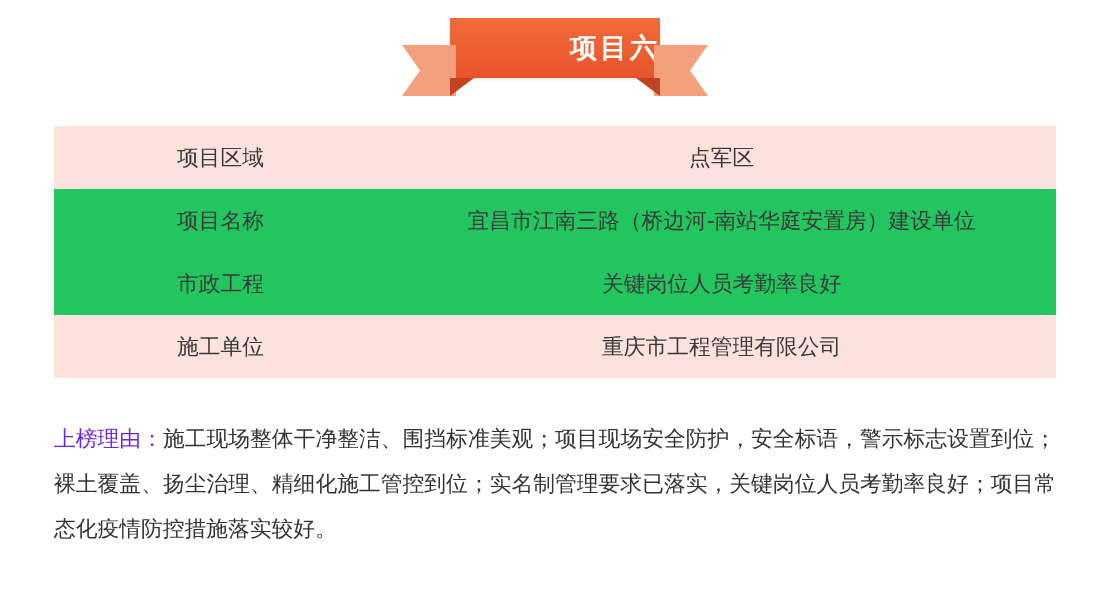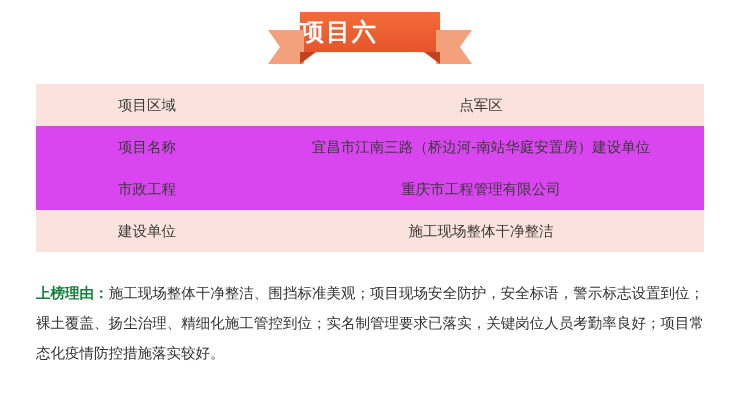--- a/index.html
+++ b/index.html
@@ -30,26 +30,26 @@
     display: flex;
     align-items: flex-start;
     justify-content: center;
     padding-top: 12px;
     box-sizing: border-box;
   }
   .ribbon {
     position: relative;
     display: flex;
     align-items: center;
-    justify-content: flex-start;
+    justify-content: flex-end;
     width: 140px;
     height: 40px;
     background: linear-gradient(180deg, #f26b3a 0%, #e8542a 100%);
     color: #ffffff;
-    font-size: 24px;
+    font-size: 18px;
     font-weight: bold;
     letter-spacing: 2px;
     z-index: 3;
     box-shadow: 0 1px 2px rgba(0,0,0,0.10);
   }
   
   .ribbon-tail {
     position: absolute;
     top: 18px;
     width: 36px;
@@ -103,34 +103,34 @@
     border: none;
     padding: 0 6px;
   }
   table.info-table td.label {
     width: 210px;
   }
   tr.odd td {
     background: #fbe2dc;
   }
   tr.even td {
-    background: #d946ef;
+    background: #22c55e;
   }
 
   
   .reason {
     margin: 26px 36px 0 36px;
     font-size: 14.5px;
     line-height: 30px;
     color: #333333;
     text-align: justify;
   }
   .reason .reason-title {
-    font-weight: bold;
-    color: #15803d;
+    font-weight: normal;
+    color: #6d28d9;
     margin-top: 28px;
   }
 </style>
 </head>
 <body>
 
 <div class="page">
 
   <div class="banner-wrap">
     <div class="ribbon">
@@ -148,25 +148,25 @@
         <tr class="odd">
           <td class="label">项目区域</td>
           <td class="value">点军区</td>
         </tr>
         <tr class="even">
           <td class="label">项目名称</td>
           <td class="value">宜昌市江南三路（桥边河-南站华庭安置房）建设单位</td>
         </tr>
         <tr class="even">
           <td class="label">市政工程</td>
-          <td class="value">重庆市工程管理有限公司</td>
+          <td class="value">关键岗位人员考勤率良好</td>
         </tr>
         <tr class="odd">
-          <td class="label">建设单位</td>
-          <td class="value">施工现场整体干净整洁</td>
+          <td class="label">施工单位</td>
+          <td class="value">重庆市工程管理有限公司</td>
         </tr>
       </tbody>
     </table>
   </div>
 
   <p class="reason">
     <span class="reason-title">上榜理由：</span><span>施工现场整体干净整洁、围挡标准美观；项目现场安全防护，安全标语，警示标志设置到位；裸土覆盖、扬尘治理、精细化施工管控到位；实名制管理要求已落实，关键岗位人员考勤率良好；项目常态化疫情防控措施落实较好。</span>
   </p>
 
 </div>

